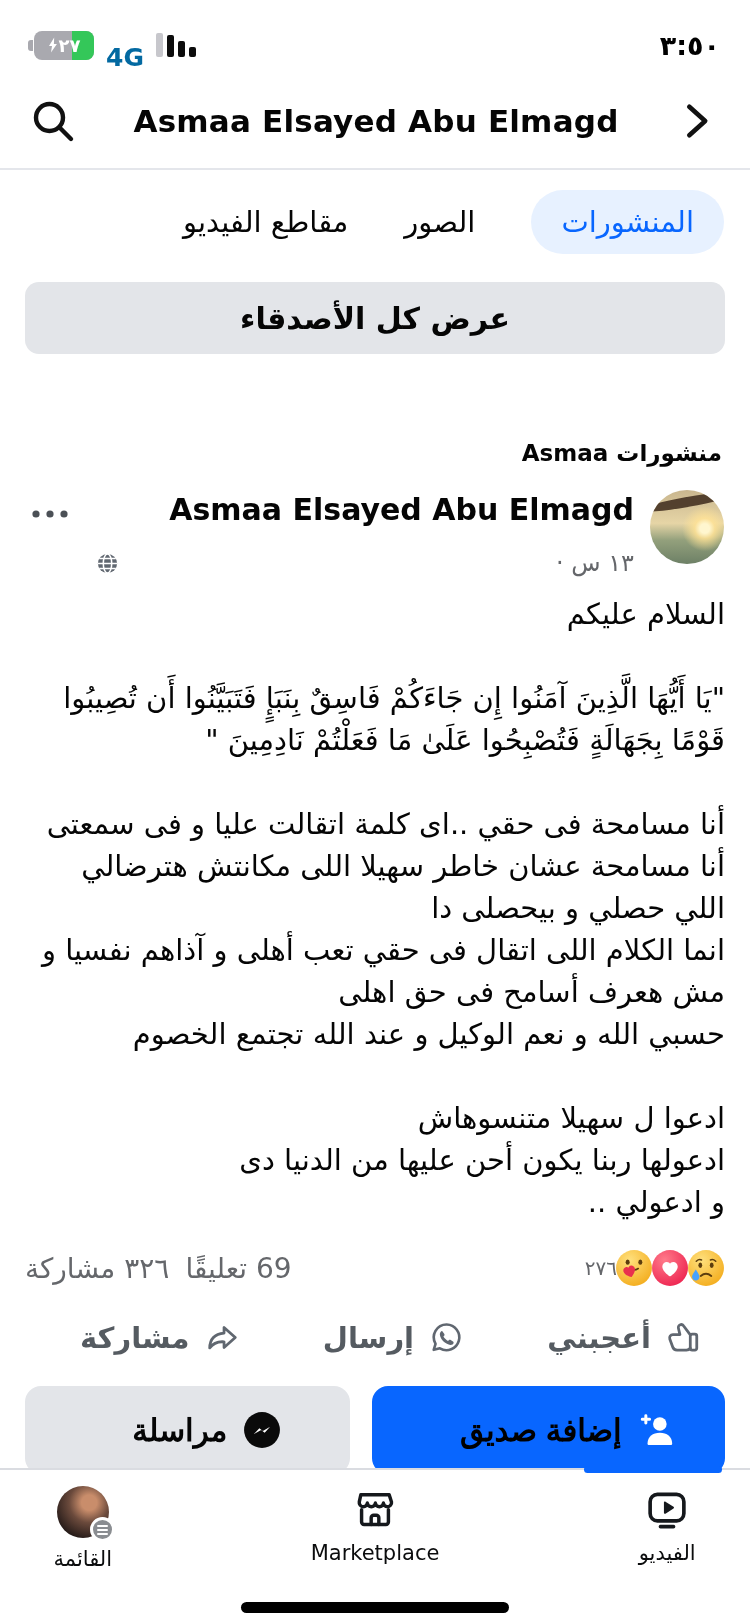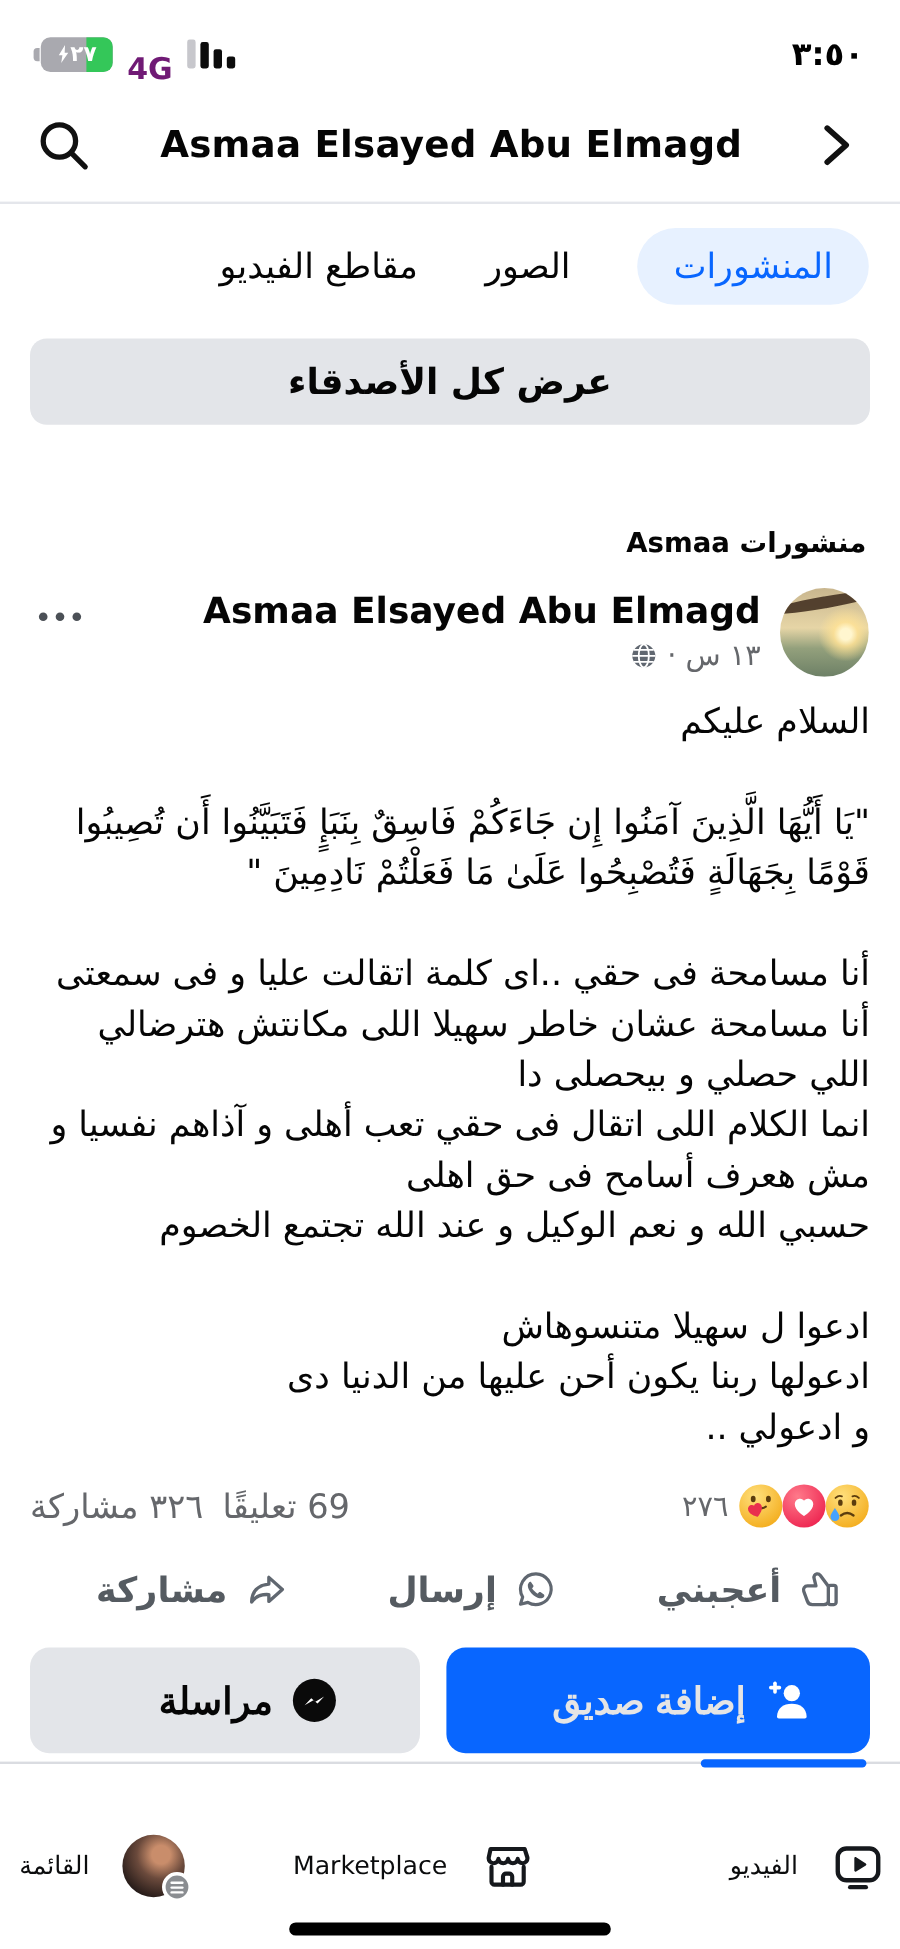--- a/index.html
+++ b/index.html
@@ -14,21 +14,21 @@
   
   .status-bar{ direction:ltr; display:flex; justify-content:space-between; align-items:center;
     padding:26px 30px 0 34px; height:64px; }
   .status-left{ display:flex; align-items:center; gap:12px; }
   .battery{ position:relative; width:60px; height:29px; }
   .battery-nub{ position:absolute; left:-6px; top:9px; width:5px; height:11px; background:#a9a9af; border-radius:3px 0 0 3px; }
   .battery-body{ position:absolute; inset:0; background:#a9a9af; border-radius:8px; overflow:hidden; }
   .battery-fill{ position:absolute; top:0; right:0; bottom:0; width:37%; background:#34c759; }
   .battery-text{ position:absolute; inset:0; display:flex; align-items:center; justify-content:center; gap:1px;
     color:#fff; font-size:18px; font-weight:700; }
-  .net{ font-size:25px; font-weight:700; color:#701a75;margin-top:24px; }
+  .net{ font-size:25px; font-weight:700; color:#0369a1;margin-top:24px; }
   .signal{ display:flex; align-items:flex-end; gap:4px; }
   .signal i{ display:block; width:7px; border-radius:2px; background:#0c0c0c; }
   .signal i.dim{ background:#c7c7cc; }
   .time{ font-size:27px; font-weight:600; color:#000; }
 
   
   .header{ direction:ltr; display:flex; align-items:center; gap:20px;
     padding:34px 34px 24px 30px; border-bottom:2px solid #E4E6EB; }
   .page-title{ flex:1; text-align:center; font-size:31px; font-weight:700; letter-spacing:.2px; }
 
@@ -46,49 +46,49 @@
 
   .post-header{ display:flex; align-items:flex-start; gap:16px; padding:24px 26px 0 30px; }
   .post-avatar{ width:74px; height:74px; border-radius:50%; flex:0 0 auto; position:relative; overflow:hidden;
     background:
       radial-gradient(circle at 74% 52%, #fff6cf 0 7%, rgba(255,226,150,.85) 15%, rgba(255,226,150,0) 34%),
       linear-gradient(180deg,#c9b68e 0%,#e6d5a6 45%,#93a07c 68%,#6d8066 100%); }
   .post-avatar::before{ content:""; position:absolute; top:10%; left:-12%; width:125%; height:13%;
     background:#453222; border-radius:50%; transform:rotate(-10deg); opacity:.9; }
   .post-head-main{ flex:1; min-width:0; padding-top:2px; }
   .post-author{ font-size:30px; font-weight:700; line-height:1.2; text-align:right; }
-  .post-meta{ display:flex; align-items:center; gap:8px; justify-content:flex-start;
-    color:#65676B; font-size:24px; margin-top:4px; }
+  .post-meta{ display:flex; align-items:center; gap:8px; justify-content:space-between;
+    color:#65676B; font-size:24px; margin-top:21px; }
   .post-menu{ padding:18px 6px 0 0; }
 
   .post-body{ padding:16px 25px 0; font-size:29px; line-height:42px; text-align:right; white-space:pre-line; }
 
   
   .reaction-row{ display:flex; justify-content:space-between; align-items:center; padding:26px 25px 0; }
-  .reaction-group{ display:flex; align-items:center; gap:10px; color:#65676B; font-size:24px; }
+  .reaction-group{ display:flex; align-items:center; color:#65676B; font-size:20px; }
   .emoji-stack{ display:flex; }
   .emoji-stack svg{ margin-left:-2px; }
   .comments-shares{ display:flex; gap:16px; color:#65676B; font-size:28px; }
 
   
   .action-row{ display:flex; justify-content:space-between; align-items:center; padding:32px 48px 0 80px; }
   .action-item{ display:flex; align-items:center; gap:14px; color:#555B61; font-size:29px; font-weight:600; }
 
   
   .cta-row{ display:flex; gap:22px; padding:30px 25px 0; }
   .btn{ height:88px; border-radius:16px; display:flex; align-items:center; justify-content:center; gap:16px;
     font-size:31px; font-weight:700; border:none;padding-left:39px; }
-  .btn-primary{ flex:1.1; background:#0866FF; color:#e5e5e5; }
+  .btn-primary{ flex:1.1; background:#0866FF; color:#000000; }
   .btn-secondary{ flex:1; background:#E3E5E9; color:#050505; }
 
   
   .bottom-nav{ position:absolute; left:0; right:0; bottom:0; height:156px;
     border-top:2px solid #DADCE1; display:flex; justify-content:space-between; padding:16px 12px 0; background:#fff; }
   .nav-indicator{ position:absolute; top:-4px; right:28px; width:138px; height:7px; border-radius:4px; background:#0866FF; }
-  .nav-item{ width:19.5%; display:flex; flex-direction:row; align-items:center; gap:27px; }
+  .nav-item{ width:19.5%; display:flex; flex-direction:column; align-items:center; gap:9px; }
   .nav-label{ font-size:21px; color:#0b0c0d; white-space:nowrap; }
   .nav-item.active .nav-label{ color:#0866FF; }
   .nav-avatar{ width:52px; height:52px; border-radius:50%; position:relative;
     background:radial-gradient(circle at 62% 32%, #c98d6b 0 16%, #6b4a3c 42%, #241a18 78%); }
   .nav-avatar-badge{ position:absolute; right:-6px; bottom:-4px; width:25px; height:25px; border-radius:50%;
     background:#8a8d91; border:3px solid #fff; display:flex; flex-direction:column; justify-content:center; gap:2px; align-items:center; }
   .nav-avatar-badge i{ display:block; width:11px; height:2px; background:#fff; border-radius:1px; }
   .home-indicator{ position:absolute; left:50%; bottom:11px; transform:translateX(-50%);
     width:268px; height:11px; border-radius:6px; background:#000; }
 </style>

